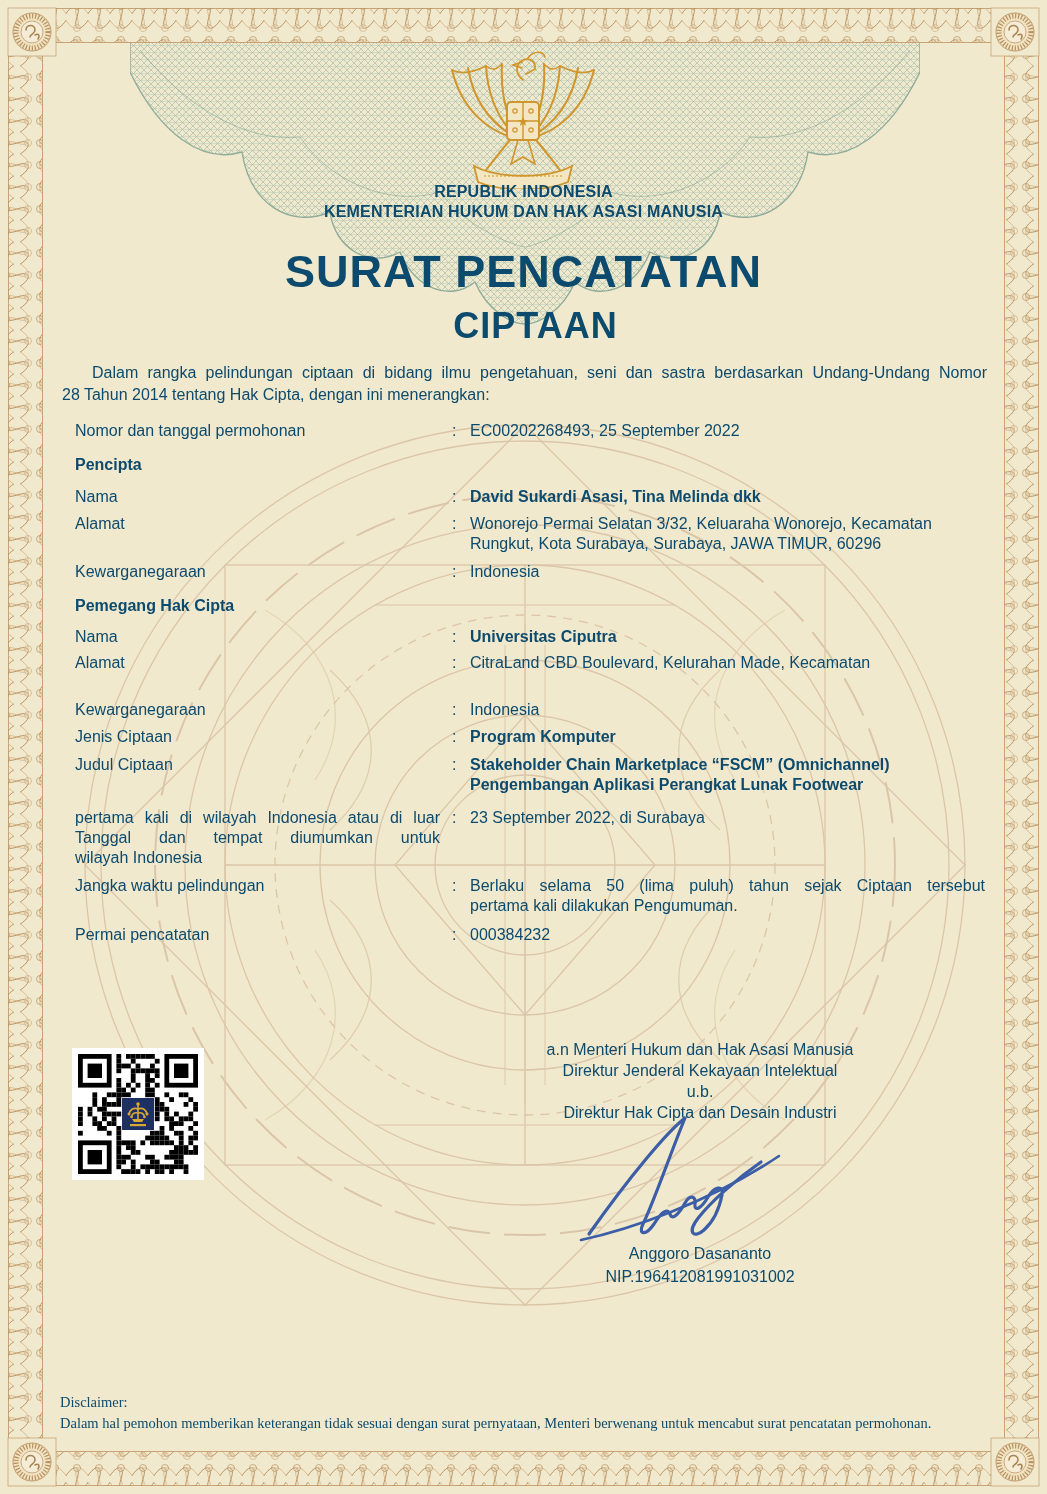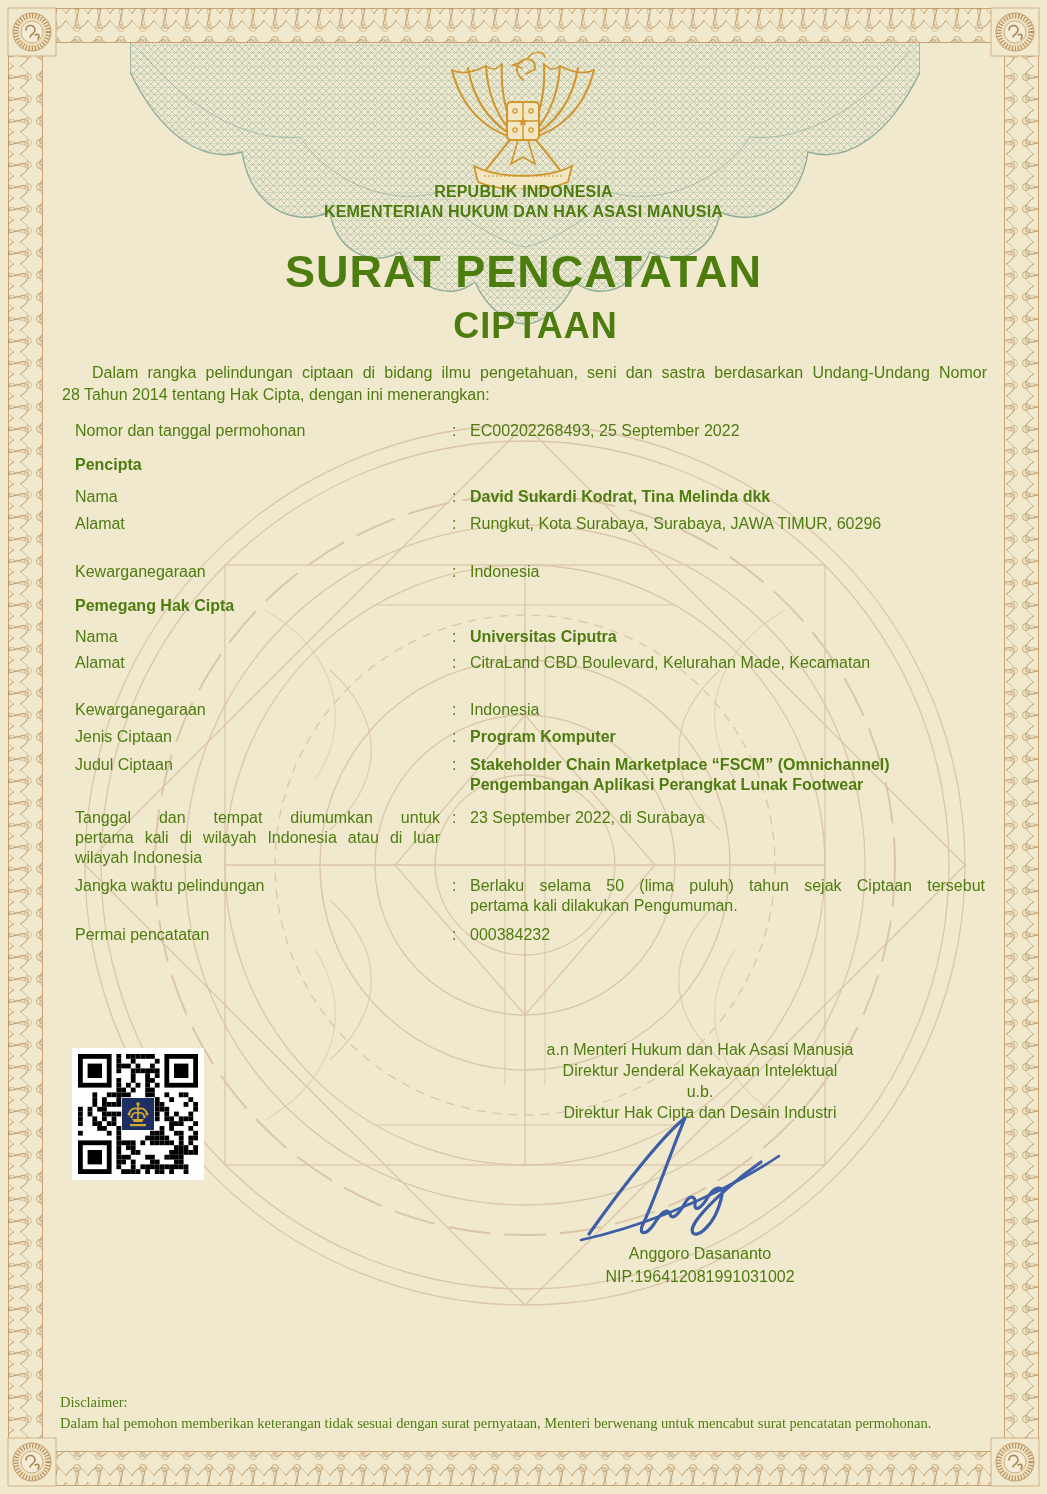--- a/index.html
+++ b/index.html
@@ -1,17 +1,17 @@
 <!DOCTYPE html>
 <html><head>
 <meta charset="utf-8">
 <style>
   html,body{margin:0;padding:0;background:#ded6b8;}
   .page{position:relative;width:1047px;height:1494px;background:#f1e9cd;overflow:hidden;
-        font-family:"Liberation Sans", sans-serif;color:#4d7c0f;}
+        font-family:"Liberation Sans", sans-serif;color:#0c4a6e;}
   svg{display:block}
   .abs{position:absolute;}
   .deco{position:absolute;pointer-events:none;}
   .cx{position:absolute;left:0;width:1047px;text-align:center;z-index:3;}
   .ministry{font-weight:bold;font-size:16px;line-height:20px;letter-spacing:.2px;}
   .doc-title{font-weight:bold;font-size:45px;letter-spacing:1px;}
   .doc-subtitle{font-weight:bold;font-size:36px;letter-spacing:1px;}
   .para{position:absolute;left:62px;width:925px;font-size:16px;line-height:21.5px;z-index:3;}
   .jline{text-align:justify;text-align-last:justify;}
   .indent{text-indent:30px;}
@@ -141,27 +141,28 @@
     <div class="lbl">Nomor dan tanggal permohonan</div>
     <div class="sep">:</div>
     <div class="val">EC00202268493, 25 September 2022</div>
   </div>
 
   <div class="sect" style="top:456px;">Pencipta</div>
 
   <div class="row" style="top:487px;">
     <div class="lbl">Nama</div>
     <div class="sep">:</div>
-    <div class="val b">David Sukardi Kodrat, Tina Melinda dkk</div>
+    <div class="val b">David Sukardi Asasi, Tina Melinda dkk</div>
   </div>
 
   <div class="row" style="top:514px;">
     <div class="lbl">Alamat</div>
     <div class="sep">:</div>
     <div class="val">
+      <div>Wonorejo Permai Selatan 3/32, Keluaraha Wonorejo, Kecamatan</div>
       <div>Rungkut, Kota Surabaya, Surabaya, JAWA TIMUR, 60296</div>
     </div>
   </div>
 
   <div class="row" style="top:562px;">
     <div class="lbl">Kewarganegaraan</div>
     <div class="sep">:</div>
     <div class="val">Indonesia</div>
   </div>
 
@@ -197,22 +198,22 @@
     <div class="lbl">Judul Ciptaan</div>
     <div class="sep">:</div>
     <div class="val b">
       <div>Stakeholder Chain Marketplace “FSCM” (Omnichannel)</div>
       <div>Pengembangan Aplikasi Perangkat Lunak Footwear</div>
     </div>
   </div>
 
   <div class="row" style="top:808px;">
     <div class="lbl">
+      <div class="jline">pertama kali di wilayah Indonesia atau di luar</div>
       <div class="jline">Tanggal dan tempat diumumkan untuk</div>
-      <div class="jline">pertama kali di wilayah Indonesia atau di luar</div>
       <div>wilayah Indonesia</div>
     </div>
     <div class="sep">:</div>
     <div class="val">23 September 2022, di Surabaya</div>
   </div>
 
   <div class="row" style="top:876px;">
     <div class="lbl">Jangka waktu pelindungan</div>
     <div class="sep">:</div>
     <div class="val">

